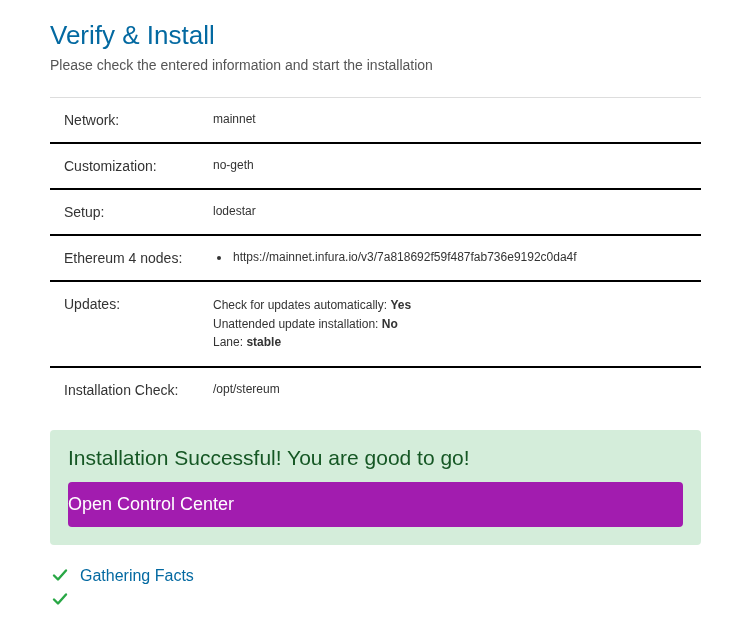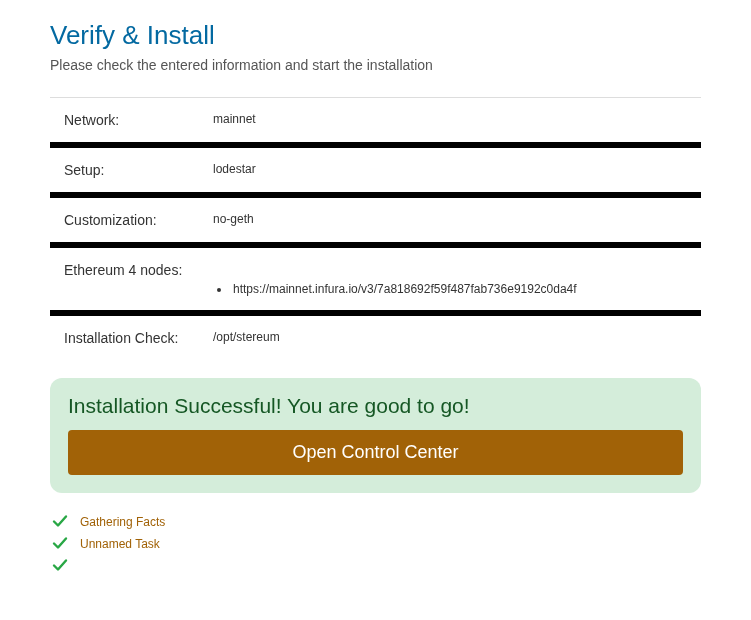--- a/index.html
+++ b/index.html
@@ -24,21 +24,21 @@
     .hr-top {
       border: none;
       border-top: 1px solid #ddd;
       margin-bottom: 0;
     }
     .info-table {
       width: 100%;
       border-collapse: collapse;
     }
     .info-row {
-      border-bottom: 6px solid #000000;
+      border-bottom: 2px solid #000000;
     }
     .info-row:last-child { border-bottom: none; }
     .info-label {
       width: 155px;
       font-size: 14px;
       color: #333;
       padding: 14px 8px 14px 14px;
       vertical-align: top;
     }
     .info-value {
@@ -47,58 +47,57 @@
       padding: 14px 8px;
       vertical-align: top;
     }
     .info-value ul {
       list-style: disc;
       padding-left: 18px;
       margin: 0;
     }
     .info-value ul li {
       padding-left: 2px;
-      margin-top: 20px;
     }
     .updates-line { line-height: 1.55; }
     .updates-line b { font-weight: 700; }
     .success-panel {
       background: #d4edda;
-      border-radius: 12px;
+      border-radius: 4px;
       padding: 16px 18px 18px 18px;
       margin-top: 18px;
     }
     .success-title {
       font-size: 21px;
       font-weight: 400;
       color: #155724;
       margin-bottom: 12px;
     }
     .open-btn {
       display: block;
       width: 100%;
-      background: #a16207;
+      background: #a21caf;
       color: #fff;
       font-size: 18px;
       font-weight: 400;
       border: none;
       border-radius: 4px;
       padding: 12px 0;
       cursor: pointer;
-      text-align: center;
+      text-align: left;
     }
     .task-list {
       margin-top: 18px;
       padding-left: 2px;
     }
     .task-item {
       display: flex;
       align-items: center;
-      font-size: 12px;
-      color: #a16207;
+      font-size: 16px;
+      color: #0369a1;
       line-height: 1.4;
       padding: 2px 0;
     }
     .task-item .check {
       display: inline-flex;
       width: 18px;
       height: 18px;
       margin-right: 10px;
       flex-shrink: 0;
     }
@@ -114,33 +113,47 @@
 <p class="subtitle">Please check the entered information and start the installation</p>
 <hr class="hr-top">
 
 <table class="info-table">
   <tbody>
       <tr class="info-row">
     <td class="info-label">Network:</td>
     <td class="info-value">mainnet</td>
   </tr>
   <tr class="info-row">
+    <td class="info-label">Customization:</td>
+    <td class="info-value">no-geth</td>
+  </tr>
+  <tr class="info-row">
     <td class="info-label">Setup:</td>
     <td class="info-value">lodestar</td>
-  </tr>
-  <tr class="info-row">
-    <td class="info-label">Customization:</td>
-    <td class="info-value">no-geth</td>
   </tr>
   <tr class="info-row">
     <td class="info-label">Ethereum 4 nodes:</td>
     <td class="info-value">
       <ul>
         <li>https://mainnet.infura.io/v3/7a818692f59f487fab736e9192c0da4f</li>
       </ul>
+    </td>
+  </tr>
+  <tr class="info-row">
+    <td class="info-label">Updates:</td>
+    <td class="info-value">
+      <div class="updates-line">
+        <span>Check for updates automatically: </span><b>Yes</b>
+      </div>
+      <div class="updates-line">
+        <span>Unattended update installation: </span><b>No</b>
+      </div>
+      <div class="updates-line">
+        <span>Lane: </span><b>stable</b>
+      </div>
     </td>
   </tr>
   <tr class="info-row">
     <td class="info-label">Installation Check:</td>
     <td class="info-value">/opt/stereum</td>
   </tr>
 </tbody>
   </table>
 
 <div class="success-panel">
@@ -156,23 +169,15 @@
         </svg>
       </span>
     <span>Gathering Facts</span>
   </div>
   <div class="task-item">
     <span class="check">
         <svg viewBox="0 0 16 16">
           <path fill="none" stroke="#28a745" stroke-width="2.4" stroke-linecap="round" stroke-linejoin="round" d="M2 8.5 L6 12.5 L14 3.5"></path>
         </svg>
       </span>
-    <span>Unnamed Task</span>
-  </div>
-  <div class="task-item">
-    <span class="check">
-        <svg viewBox="0 0 16 16">
-          <path fill="none" stroke="#28a745" stroke-width="2.4" stroke-linecap="round" stroke-linejoin="round" d="M2 8.5 L6 12.5 L14 3.5"></path>
-        </svg>
-      </span>
   </div>
 
 </div>
 
 </body></html>

